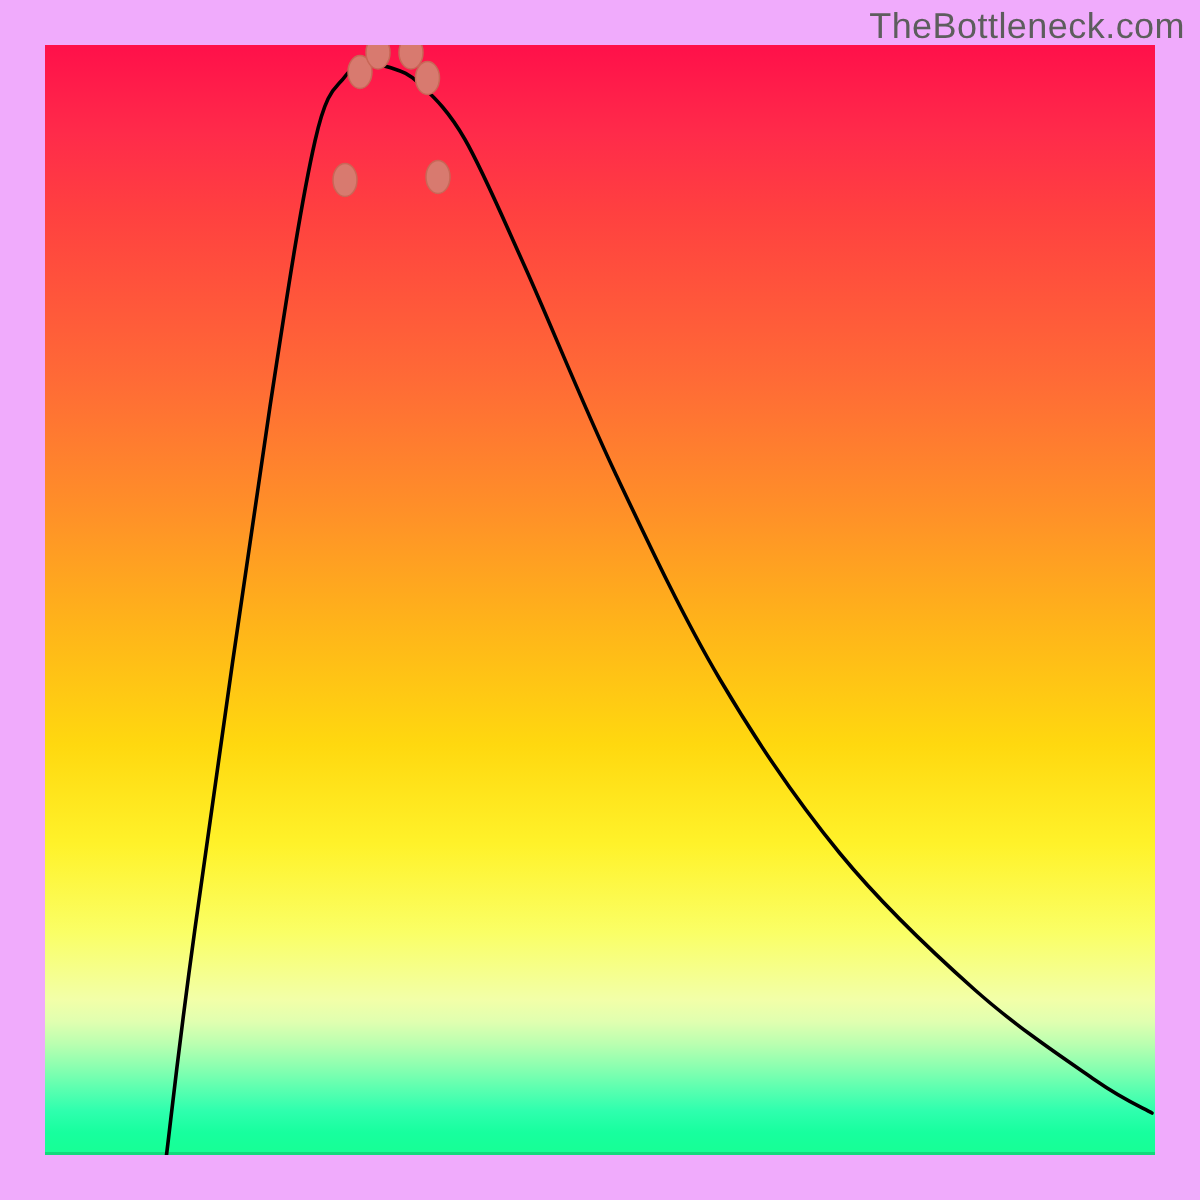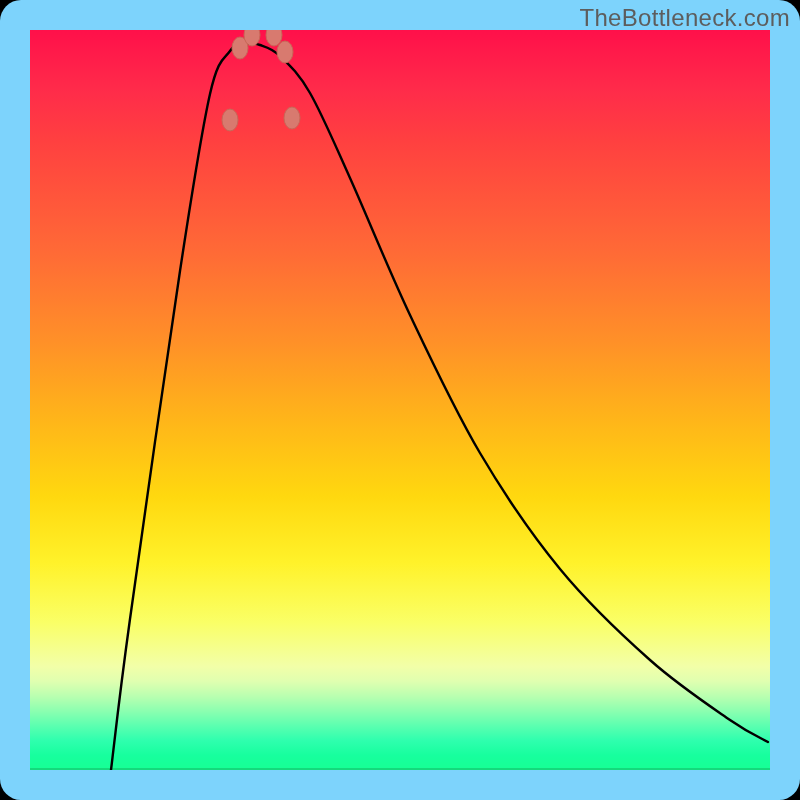--- a/index.html
+++ b/index.html
@@ -8,22 +8,21 @@
     width: 800px;
     height: 800px;
     background: #000;
     overflow: hidden;
     font-family: Arial, Helvetica, sans-serif;
   }
   .frame {
     position: relative;
     width: 800px;
     height: 800px;
-    background: #7dd3fc;
-    border-radius: 21px;
+    background: #f0abfc;
   }
   .plot-area {
     position: absolute;
     left: 30px;
     top: 30px;
     width: 740px;
     height: 740px;
     overflow: hidden;
   }
   

